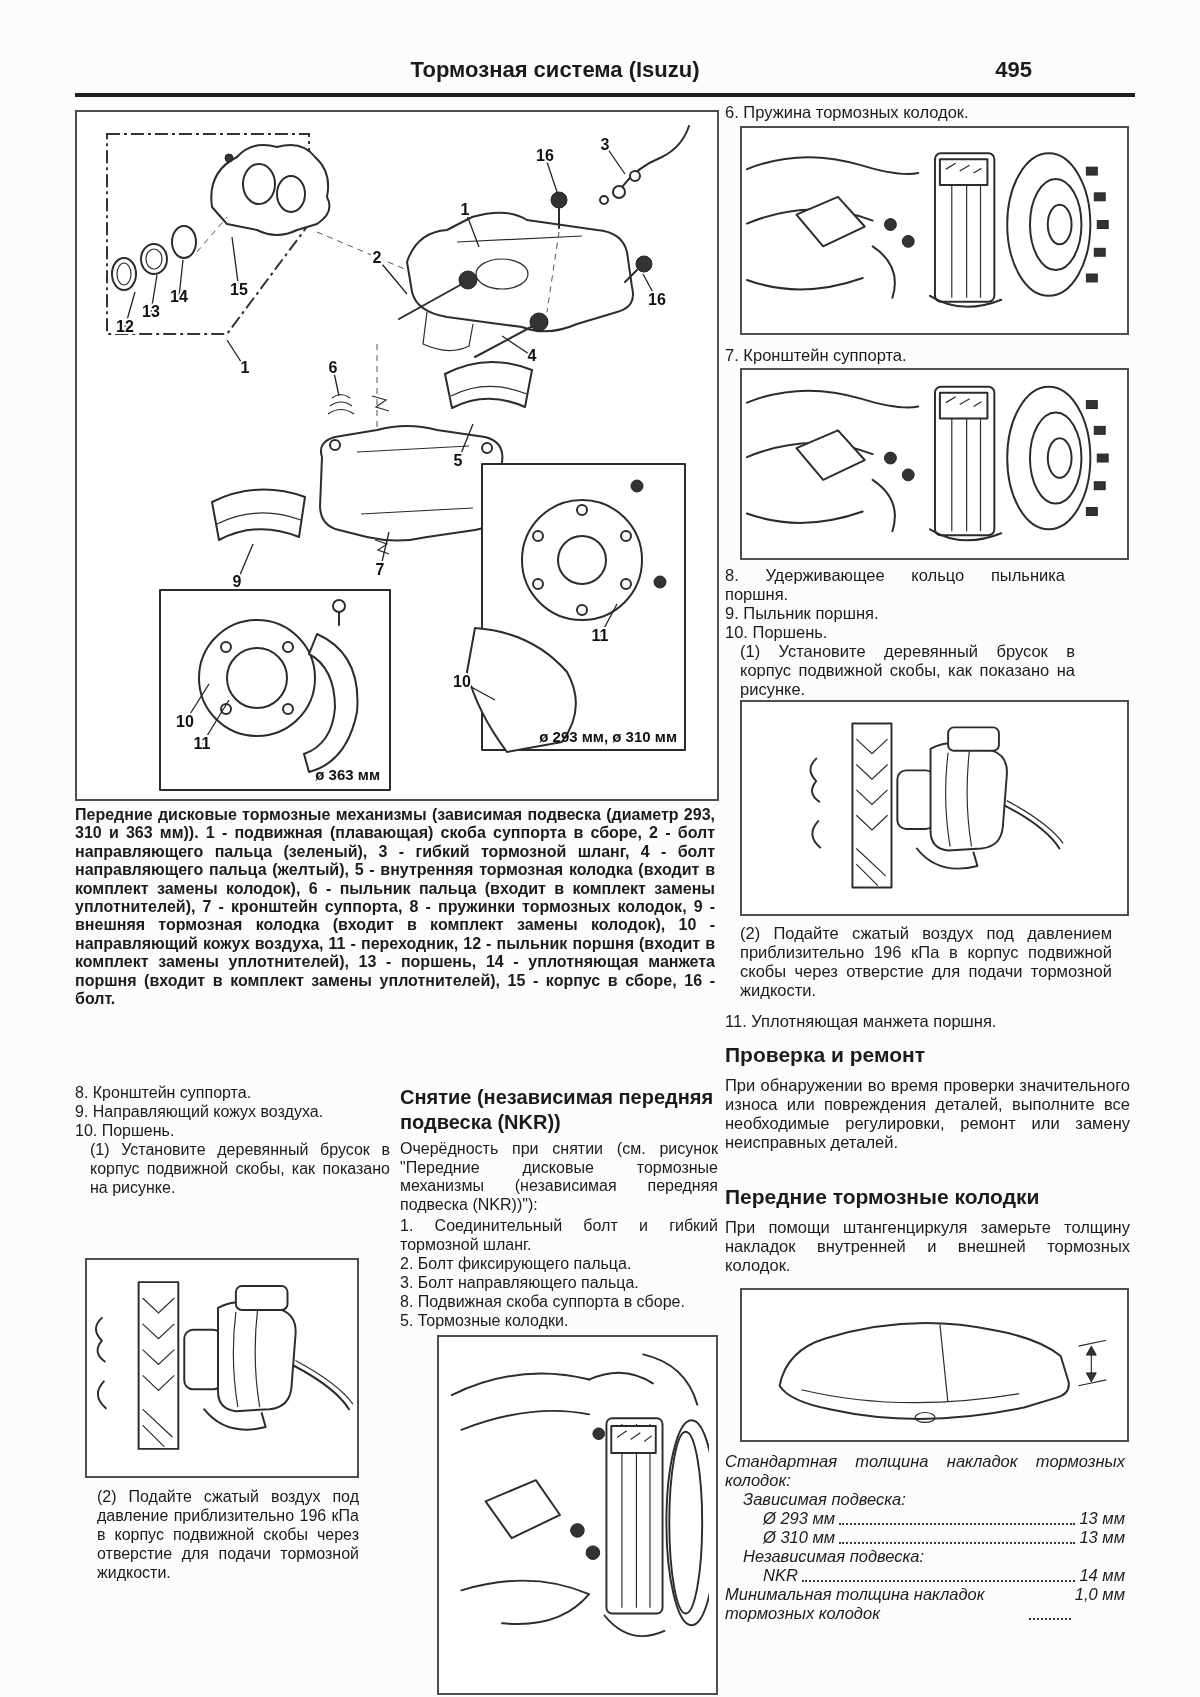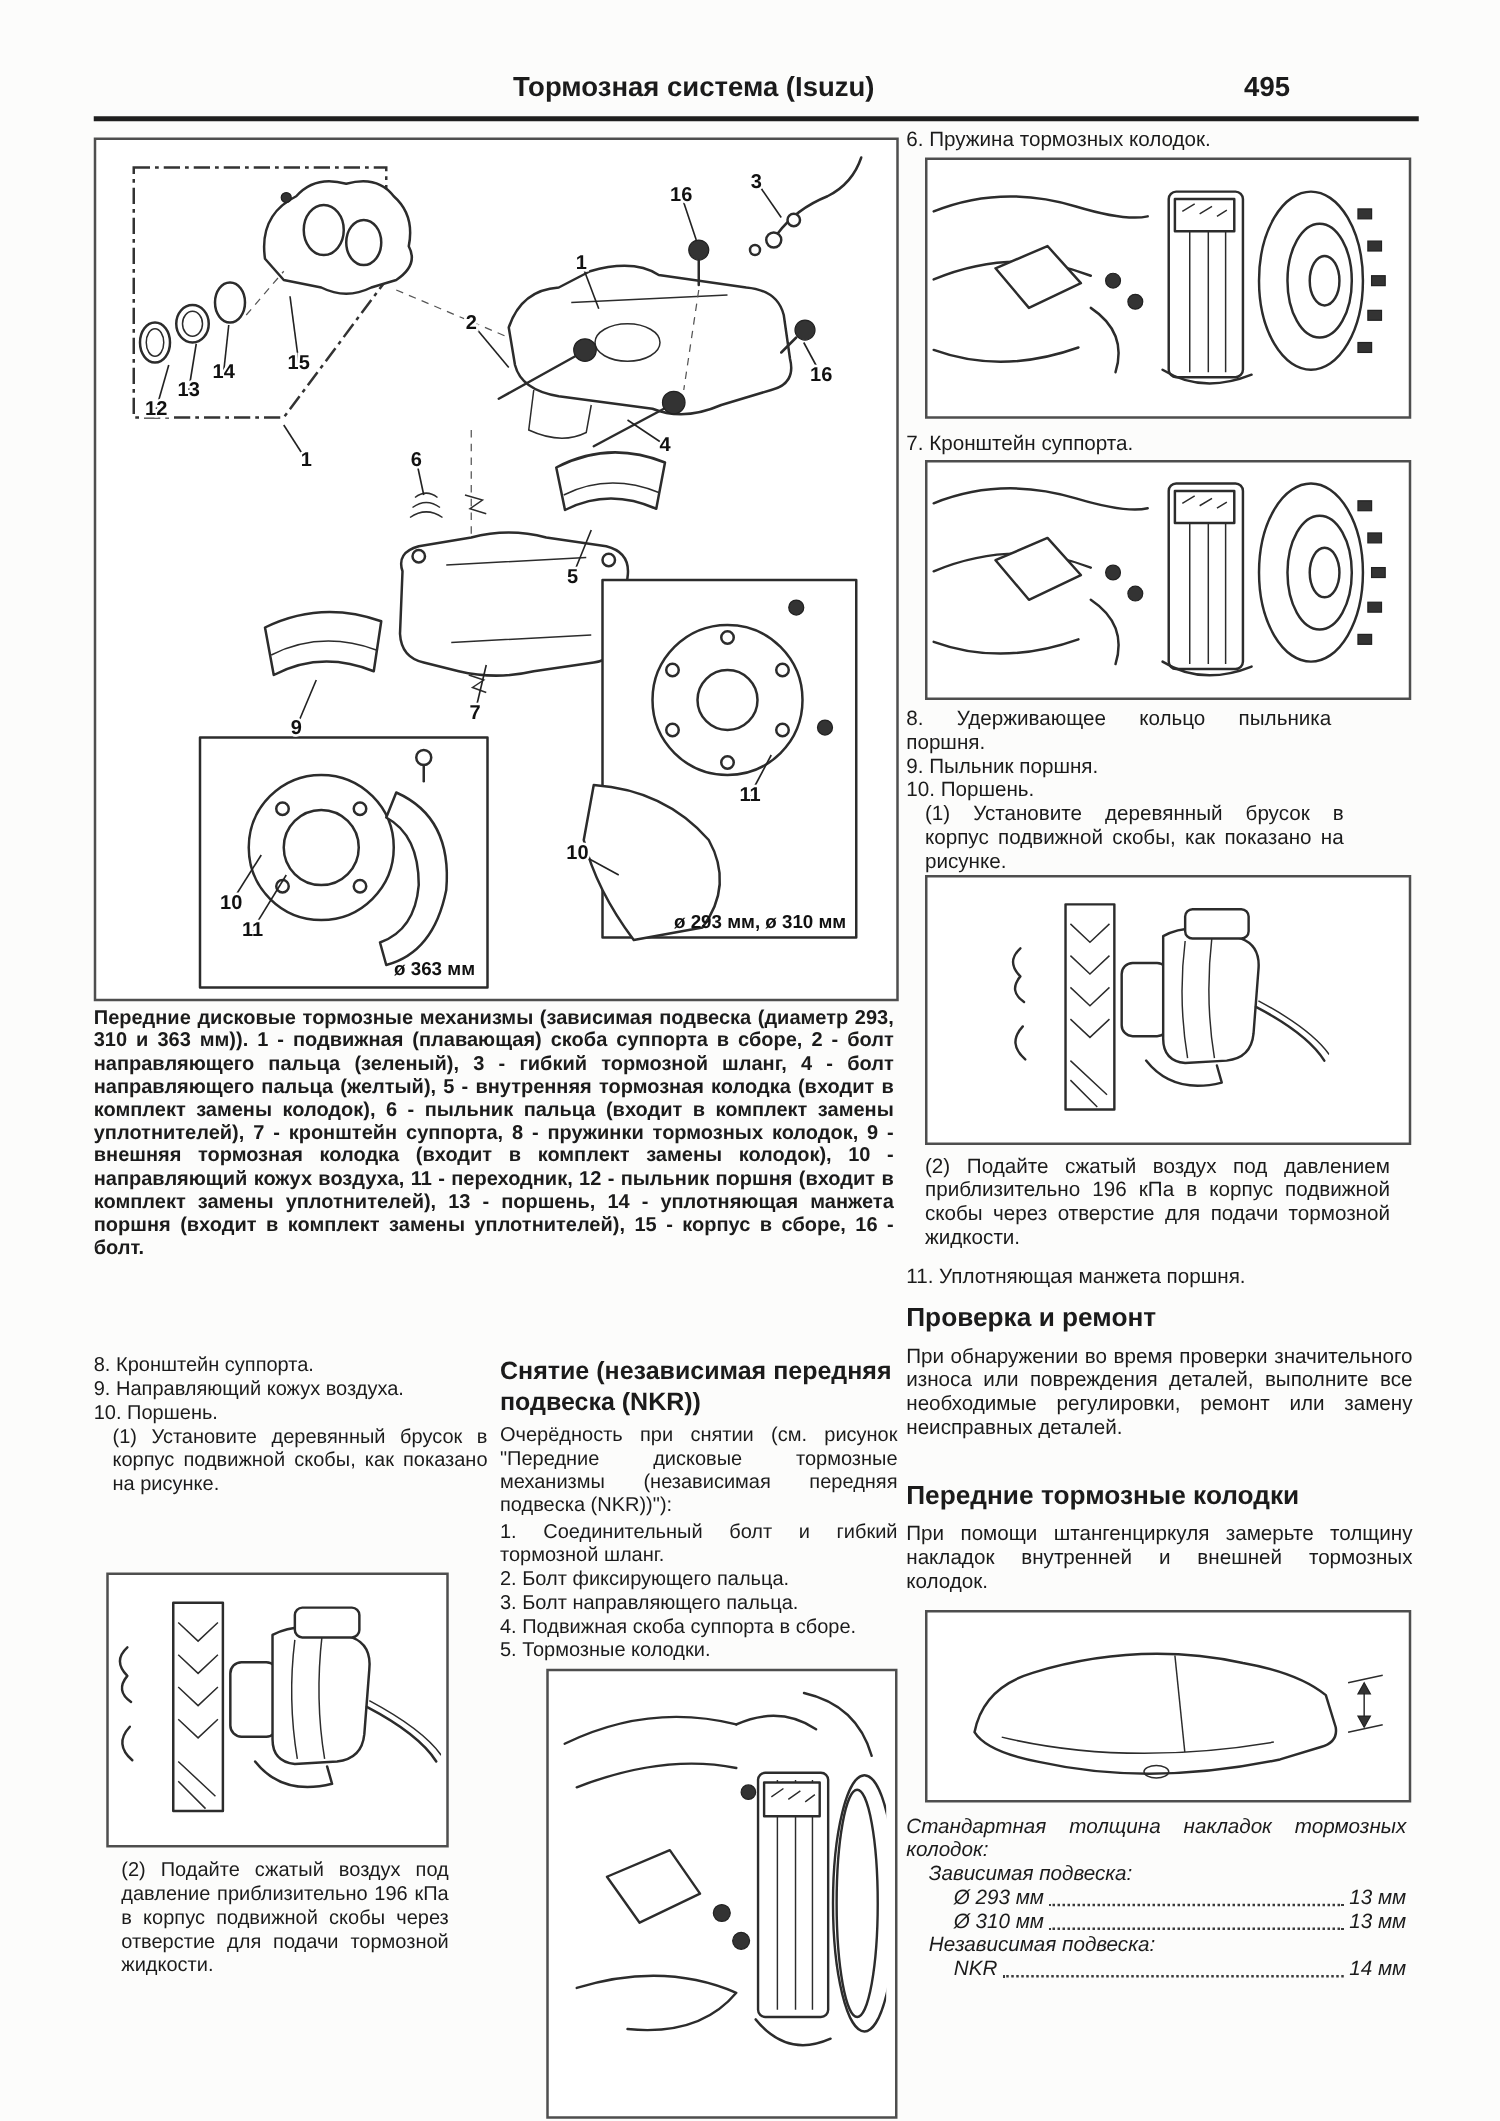--- a/index.html
+++ b/index.html
@@ -254,21 +254,21 @@
   </div>
 
   <div class="abs body16 just" style="top:1487px;left:97px;width:262px;">(2) Подайте сжатый воздух под давление приблизительно 196 кПа в корпус подвижной скобы через отверстие для подачи тормозной жидкости.</div>
 
   <div class="abs just" style="top:1140px;left:400px;width:318px;font-size:16px;line-height:18.5px;">Очерёдность при снятии (см. рисунок "Передние дисковые тормозные механизмы (независимая передняя подвеска (NKR))"):</div>
   <div class="abs h2" style="top:1085px;left:400px;width:318px;">Снятие (независимая передняя подвеска (NKR))</div>
   <div class="abs just" id="removal-steps" style="top:1216px;left:400px;width:318px;font-size:16px;line-height:19px;">
       <div class="step">1. Соединительный болт и гибкий тормозной шланг.</div>
       <div class="step">2. Болт фиксирующего пальца.</div>
       <div class="step">3. Болт направляющего пальца.</div>
-      <div class="step">4. Подвижная скоба суппорта в сборе.</div>
+      <div class="step">8. Подвижная скоба суппорта в сборе.</div>
       <div class="step">5. Тормозные колодки.</div>
     </div>
 
   <div class="abs figbox" style="top:1335px;left:437px;width:277px;height:356px;">
     <svg viewBox="0 0 276 364" width="273" height="352">
       <use href="#fig-nkr"></use>
     </svg>
   </div>
 
   <div class="abs rc">
@@ -317,16 +317,21 @@
         <span>Ø 310 мм</span>
         <span class="spec-leader"></span>
         <span>13 мм</span>
       </div>
       <div style="padding-left:18px;">Независимая подвеска:</div>
       <div class="spec-row" style="padding-left:38px;">
         <span>NKR</span>
         <span class="spec-leader"></span>
         <span>14 мм</span>
       </div>
+      <div class="spec-row">
+        <span style="max-width:300px;">Минимальная толщина накладок тормозных колодок</span>
+        <span class="spec-leader"></span>
+        <span>1,0 мм</span>
+      </div>
     </div>
   </div>
 
 </div>
 
 </body></html>

